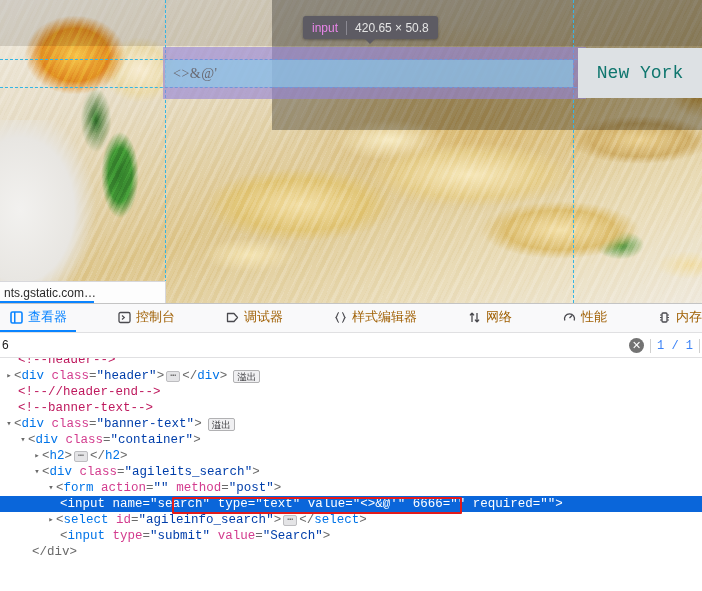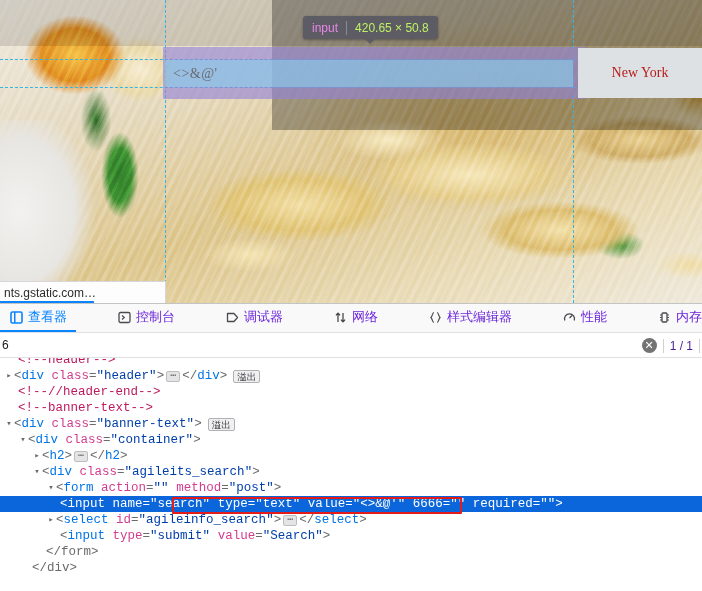--- a/index.html
+++ b/index.html
@@ -88,38 +88,38 @@
   }
 
   
   .sel-box {
     position: absolute; left: 578px; top: 48px;
     width: 124px; height: 50px;
     background: #dde1e4;
     display: flex; align-items: center; justify-content: center;
   }
   .sel-box span {
-    font-family: Liberation Serif, serif;
-    font-size: 14px; color: #b91c1c;
+    font-family: Liberation Mono, monospace;
+    font-size: 18px; color: #0f766e;
   }
 
   
   .tooltip {
     position: absolute; left: 303px; top: 16px;
     height: 23px; padding: 0 9px;
     background: #5d5b63; color: #fff;
     border-radius: 3px;
     display: flex; align-items: center; gap: 8px;
     font-size: 12px;
     box-shadow: 0 1px 3px rgba(0,0,0,0.35);
     z-index: 6;
   }
   .tooltip .tag { color: #e986e9; }
   .tooltip .divider { width: 1px; height: 14px; background: #8b8992; }
-  .tooltip .dims { color: #bef264; }
+  .tooltip .dims { color: #e5e5e5; }
   .tooltip::after {
     content: ""; position: absolute; left: 50%; margin-left: -5px; bottom: -5px;
     border-left: 5px solid transparent; border-right: 5px solid transparent;
     border-top: 5px solid #5d5b63;
   }
 
   
   .status-url {
     position: absolute; left: 0; bottom: 0;
     min-width: 166px; height: 22px;
@@ -145,21 +145,21 @@
     height: 29px;
     background: #f9f9fa;
     border-bottom: 1px solid #e0e0e2;
     display: flex; align-items: stretch;
     overflow: hidden;
     gap: 32px;
   }
   .dt-tab {
     display: flex; align-items: center; gap: 5px;
     padding: 0 9px;
-    font-size: 13px; color: #6d28d9;
+    font-size: 13px; color: #a16207;
     white-space: nowrap;
     border-bottom: 2px solid transparent;
     cursor: default;
   }
   .dt-tab.active { color: #0a84ff; border-bottom-color: #0a84ff; }
   .dt-tab .ic { width: 14px; height: 14px; display: inline-flex; align-items: center; justify-content: center; }
   .dt-tab .ic svg { display: block; }
 
   .dt-search {
     height: 25px;
@@ -176,21 +176,21 @@
     position: absolute; right: 0; top: 0; height: 25px;
     display: flex; align-items: center; gap: 6px; padding-right: 2px;
   }
   .clear-btn {
     width: 15px; height: 15px; border-radius: 50%;
     background: #737373; color: #fff;
     display: flex; align-items: center; justify-content: center;
     font-size: 11px; line-height: 1; font-family: "Liberation Sans", sans-serif;
   }
   .vsep { width: 1px; height: 14px; background: #d0d0d0; }
-  .count { font-size: 12px; color: #4c1d95; }
+  .count { font-size: 12px; color: #3b82f6; font-family: Liberation Mono, monospace; }
 
   
   .markup {
     font-family: "Liberation Mono", monospace;
     font-size: 12.5px;
     line-height: 16px;
     padding: 2px 0 0 0;
     color: #18181b;
     white-space: nowrap;
     overflow: hidden;
@@ -303,35 +303,35 @@
           <svg width="13" height="13" viewBox="0 0 13 13">
               <path d="M1.5 2.5 H8 L11.5 6.5 L8 10.5 H1.5 Z" fill="none" stroke="#4a4a4f" stroke-width="1.3" stroke-linejoin="round"></path>
             </svg>
         </span>
         <span>调试器</span>
       </div>
 
       <div class="dt-tab">
         <span class="ic">
           <svg width="13" height="13" viewBox="0 0 13 13">
+              <path d="M5 1.5 C3.2 1.5 3.6 5 2 6.5 C3.6 8 3.2 11.5 5 11.5" fill="none" stroke="#4a4a4f" stroke-width="1.2"></path>
+              <path d="M8 1.5 C9.8 1.5 9.4 5 11 6.5 C9.4 8 9.8 11.5 8 11.5" fill="none" stroke="#4a4a4f" stroke-width="1.2"></path>
+            </svg>
+        </span>
+        <span>样式编辑器</span>
+      </div>
+
+      <div class="dt-tab">
+        <span class="ic">
+          <svg width="13" height="13" viewBox="0 0 13 13">
               <path d="M4 11 V2 M4 2 L2 4.4 M4 2 L6 4.4" stroke="#4a4a4f" stroke-width="1.3" fill="none"></path>
               <path d="M9 2 V11 M9 11 L7 8.6 M9 11 L11 8.6" stroke="#4a4a4f" stroke-width="1.3" fill="none"></path>
             </svg>
         </span>
         <span>网络</span>
-      </div>
-
-      <div class="dt-tab">
-        <span class="ic">
-          <svg width="13" height="13" viewBox="0 0 13 13">
-              <path d="M5 1.5 C3.2 1.5 3.6 5 2 6.5 C3.6 8 3.2 11.5 5 11.5" fill="none" stroke="#4a4a4f" stroke-width="1.2"></path>
-              <path d="M8 1.5 C9.8 1.5 9.4 5 11 6.5 C9.4 8 9.8 11.5 8 11.5" fill="none" stroke="#4a4a4f" stroke-width="1.2"></path>
-            </svg>
-        </span>
-        <span>样式编辑器</span>
       </div>
 
       <div class="dt-tab">
         <span class="ic">
           <svg width="13" height="13" viewBox="0 0 13 13">
               <path d="M1.8 9.5 A5 5 0 1 1 11.2 9.5" fill="none" stroke="#4a4a4f" stroke-width="1.3"></path>
               <path d="M6.5 7 L9 4.5" stroke="#4a4a4f" stroke-width="1.3"></path>
             </svg>
         </span>
         <span>性能</span>
@@ -532,24 +532,20 @@
           <span class="attr">type</span>
           <span class="punct">=</span>
           <span class="val">"<span>submit</span>"</span>
         <span>&nbsp;</span>
           <span class="attr">value</span>
           <span class="punct">=</span>
           <span class="val">"<span>Search</span>"</span>
           <span class="punct">&gt;</span>
       </div>
 
-      <div class="row">
-        <span class="indent" style="width:42px"></span>
-        <span class="punct">&lt;/form&gt;</span>
-      </div>
 
       <div class="row">
         <span class="indent" style="width:28px"></span>
         <span class="punct">&lt;/div&gt;</span>
       </div>
 
     </div>
   </div>
 </div>
 

